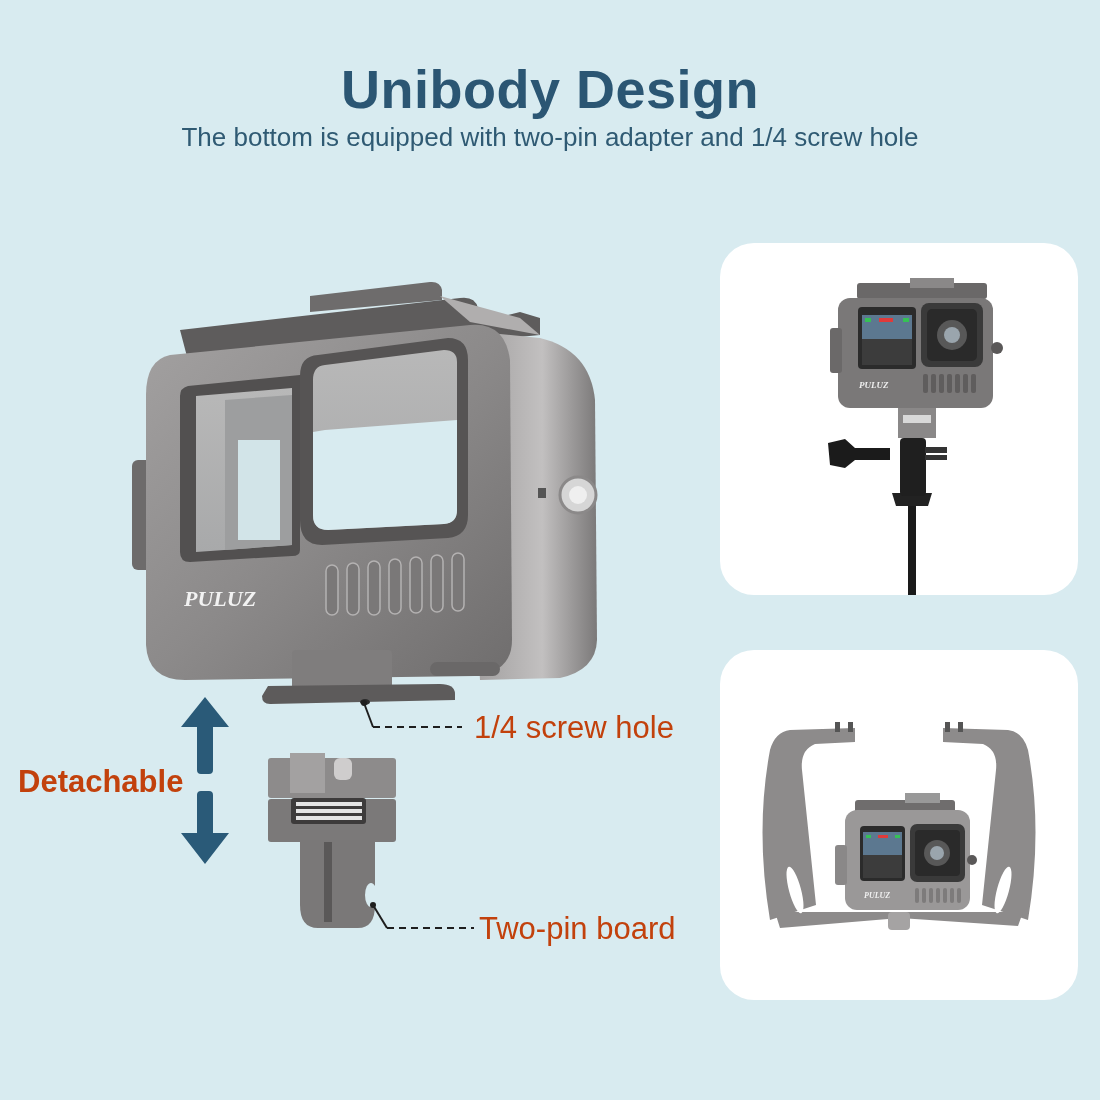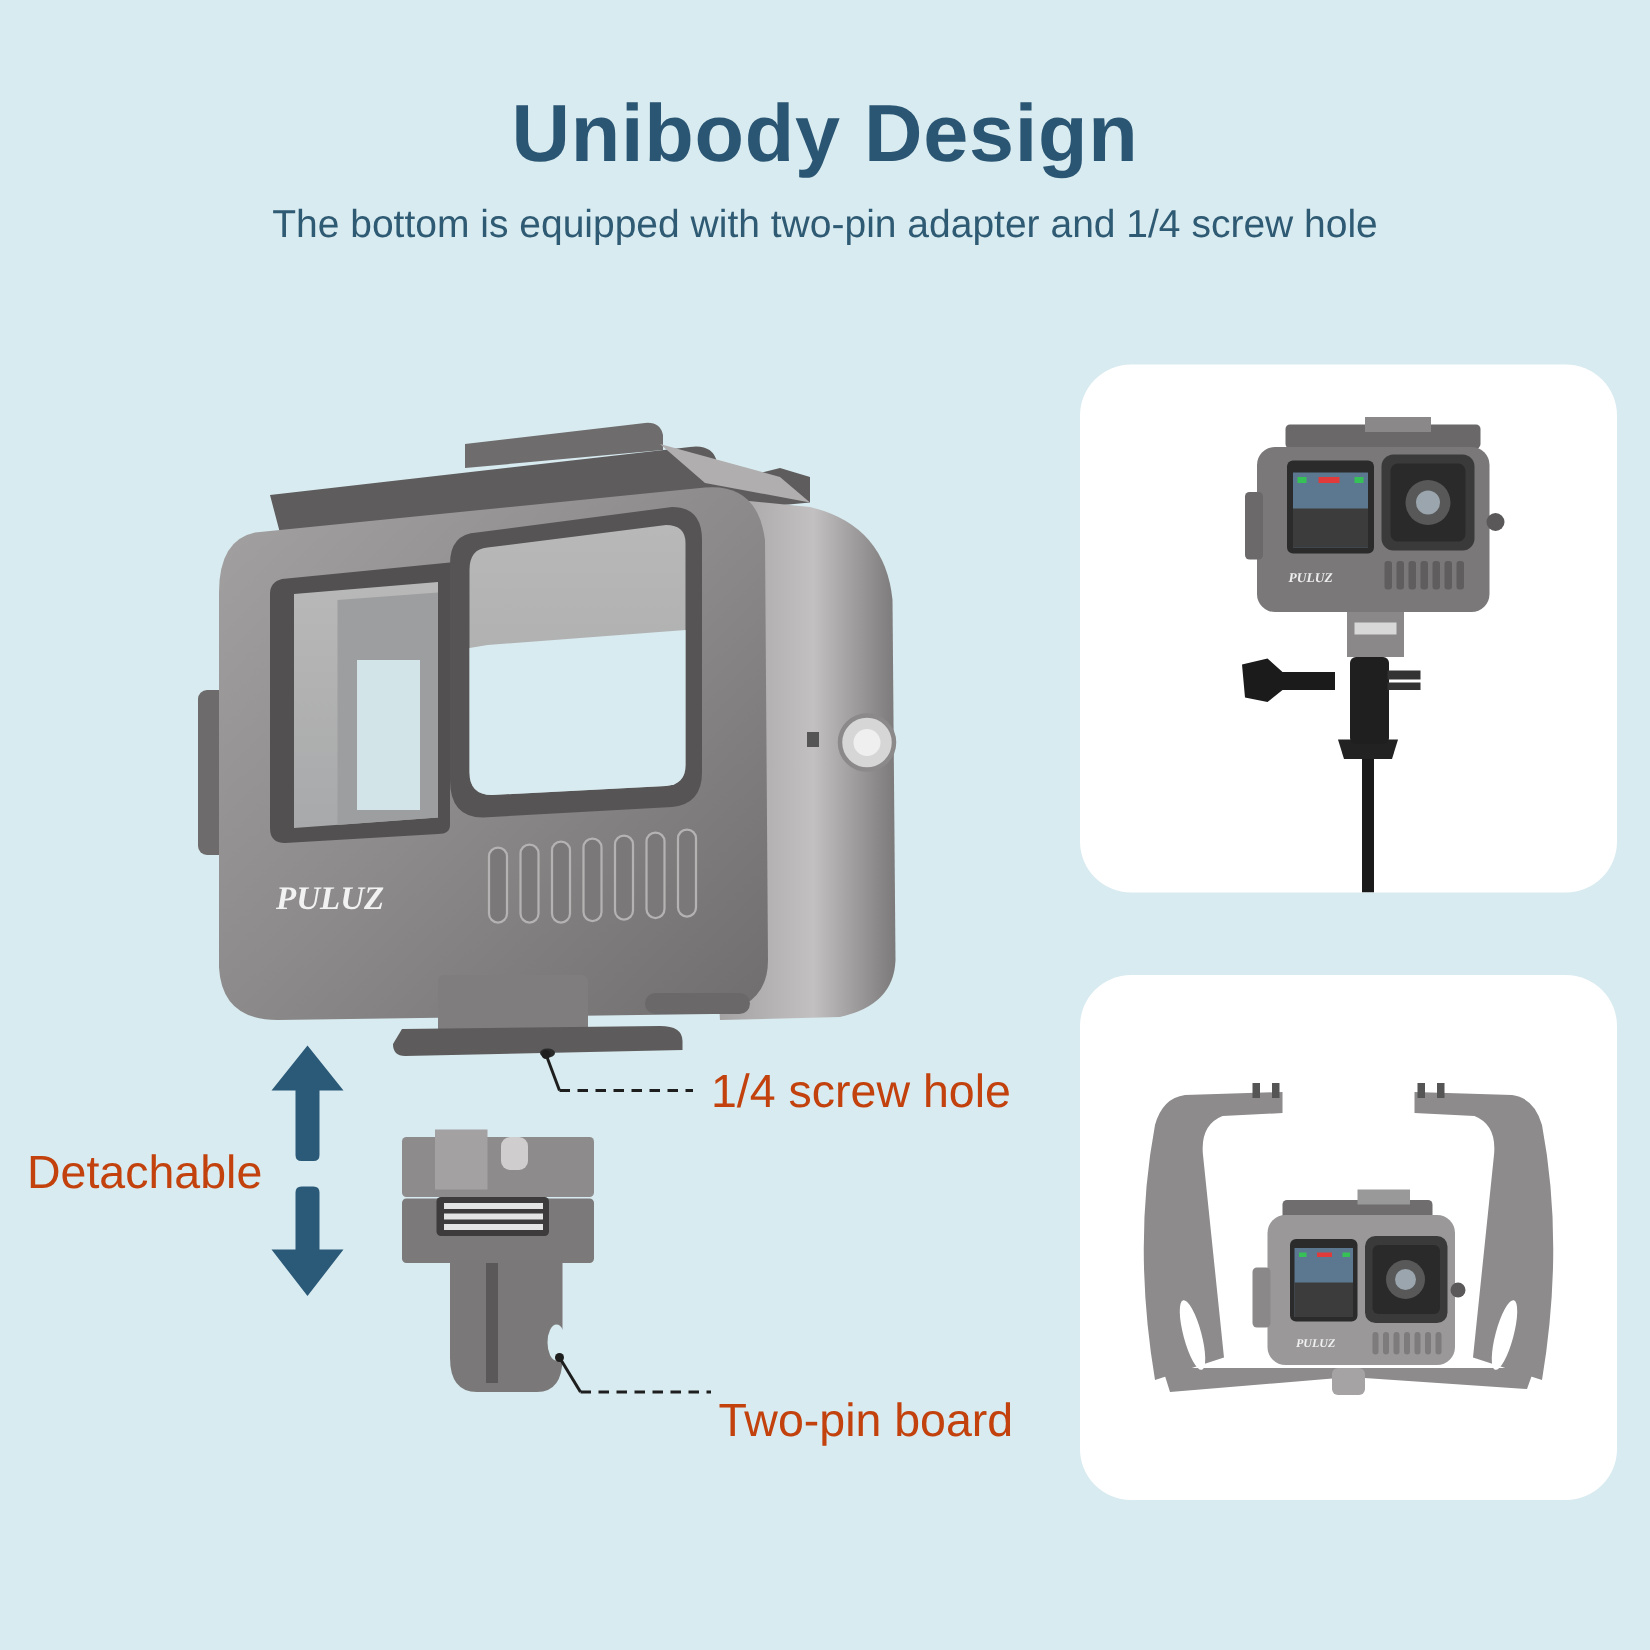--- a/index.html
+++ b/index.html
@@ -9,21 +9,21 @@
     font-family:"Liberation Sans", sans-serif;
     position:relative;
     color:#2a5673;
   }
   .title {
     position:absolute; top:58px; left:0; width:1100px;
     text-align:center; font-size:54px; font-weight:bold;
     color:#2b5673; letter-spacing:0.5px;
   }
   .subtitle {
-    position:absolute; top:134px; left:0; width:1100px;
+    position:absolute; top:122px; left:0; width:1100px;
     text-align:center; font-size:26px; color:#2f5a73;
   }
   .card {
     position:absolute; background:#ffffff; border-radius:34px;
     overflow:hidden;
   }
   .card svg { position:absolute; left:0; top:0; }
   .label {
     position:absolute; font-size:31px; color:#c2410c; white-space:nowrap;
   }
@@ -121,23 +121,23 @@
   </g>
   <circle cx="364" cy="703" r="3" fill="#1e1e1e"></circle>
   <circle cx="373" cy="905" r="3" fill="#1e1e1e"></circle>
 
   <g fill="#2a5a78">
     <path d="M205 697 L229 727 L213 727 L213 770 Q213 774 209 774 L201 774 Q197 774 197 770 L197 727 L181 727 Z"></path>
     <path d="M201 791 L209 791 Q213 791 213 795 L213 833 L229 833 L205 864 L181 833 L197 833 L197 795 Q197 791 201 791 Z"></path>
   </g>
 </svg>
 
-<div class="label" style="left:18px; top:764px;">Detachable</div>
+<div class="label" style="left:18px; top:764px;font-weight:bold;">Detachable</div>
 <div class="label" style="left:474px; top:710px;">1/4 screw hole</div>
-<div class="label" style="left:479px; top:911px;margin-top:18px;">Two-pin board</div>
+<div class="label" style="left:479px; top:911px;">Two-pin board</div>
 
 <div class="card" style="left:720px; top:243px; width:358px; height:352px;">
   <svg width="358" height="352" viewBox="0 0 358 352">
 
     <rect x="188" y="255" width="8" height="100" fill="#1a1a1a"></rect>
     <path d="M172 250 L212 250 L208 263 L176 263 Z" fill="#222"></path>
     <rect x="180" y="195" width="26" height="58" rx="4" fill="#1f1f1f"></rect>
 
     <path d="M108 200 L125 196 L135 205 L170 205 L170 217 L135 217 L125 225 L110 222 Z" fill="#1b1b1b"></path>
     <rect x="205" y="204" width="22" height="6" fill="#333"></rect>

